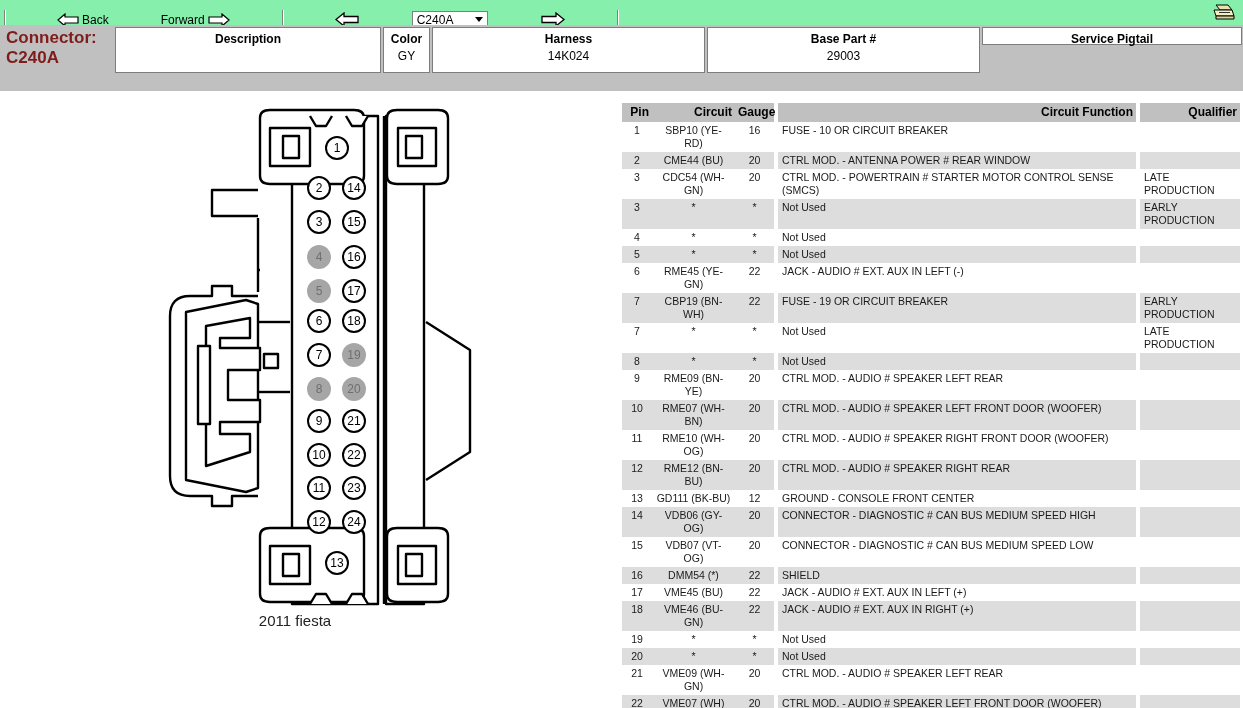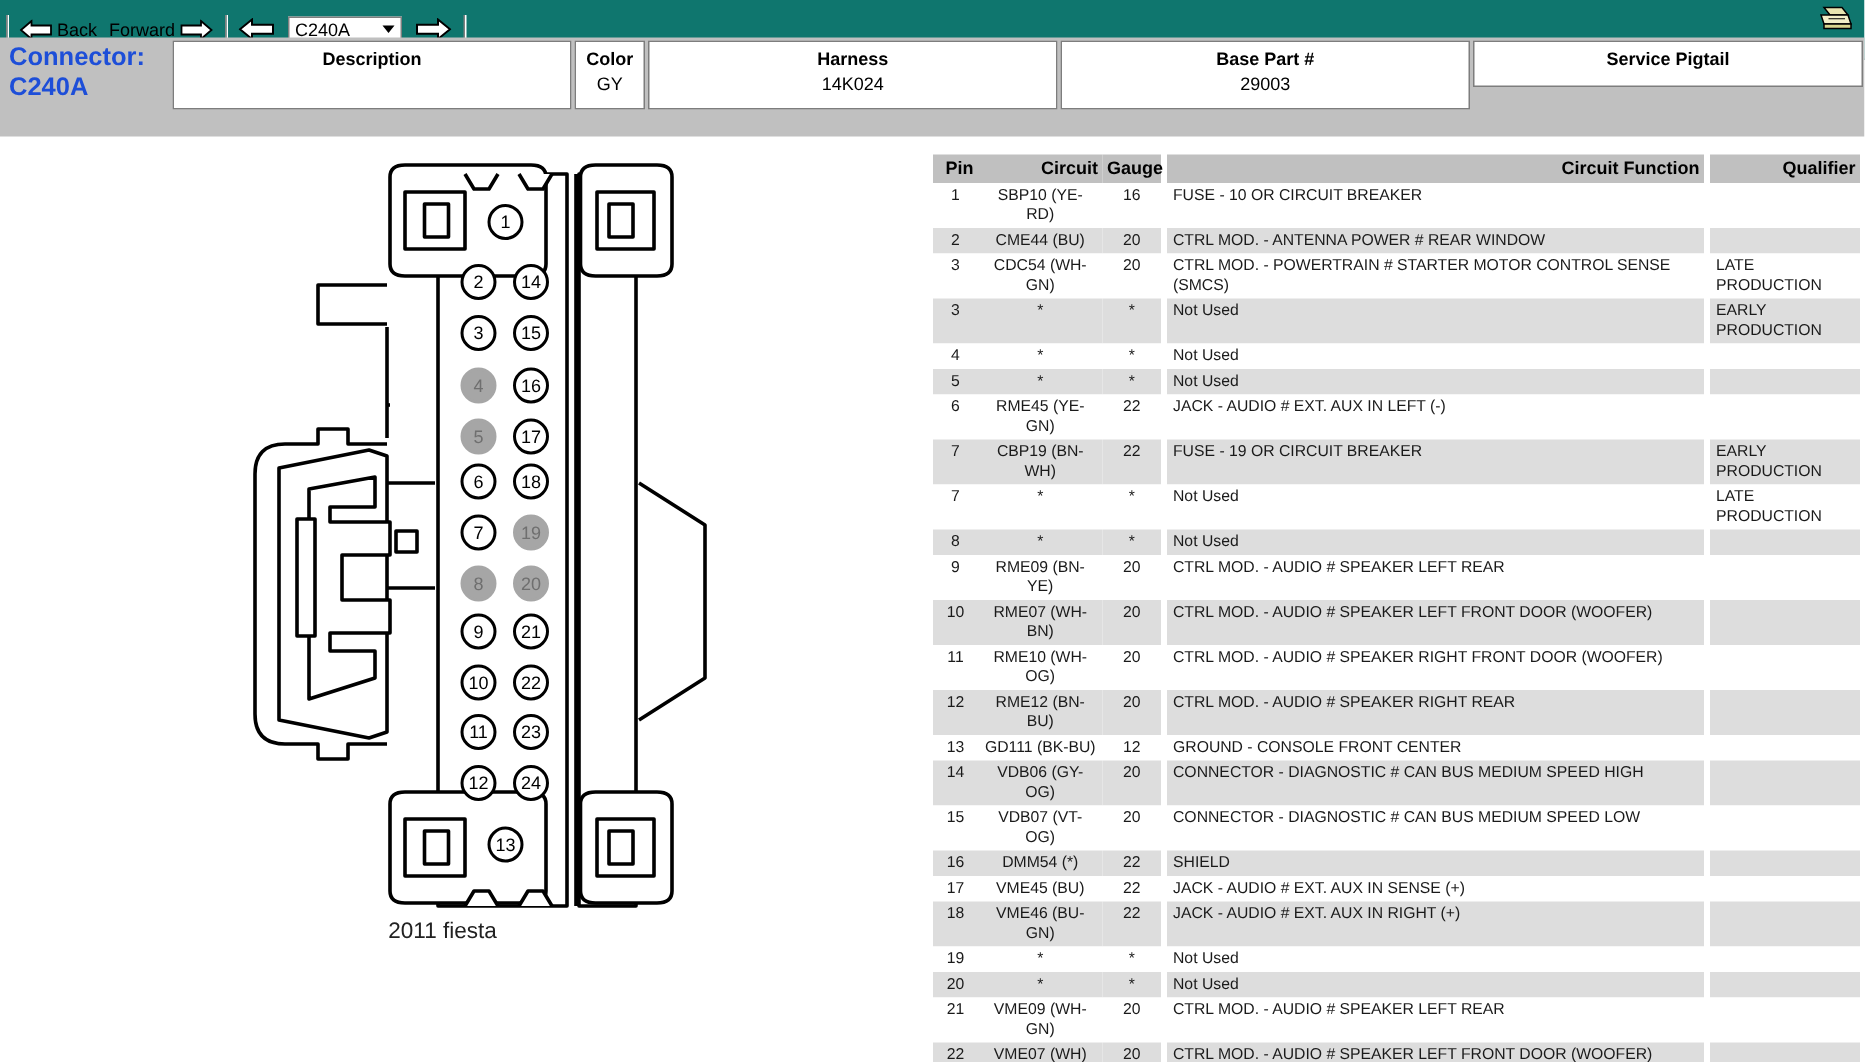--- a/index.html
+++ b/index.html
@@ -9,24 +9,24 @@
     font-family:"Liberation Sans", sans-serif;
     font-size:11px;
     color:#000;
     overflow:hidden;
     position:relative;
   }
 
   
   #toolbar{
     position:absolute;left:0;top:0;width:1243px;height:40px;
-    background:#0f766e;
+    background:#86efac;
     border-bottom:1px solid #9a9a9a;
     box-sizing:border-box;
-    display:flex;align-items:center;
+    display:flex;align-items:center;gap:44px;
   }
   .tb-sep{width:1px;height:20px;background:#808080;margin:0 4px;box-shadow:1px 0 0 #ffffff;}
   .tb-btn{
     display:flex;align-items:center;gap:3px;
     padding:0 4px;height:20px;cursor:pointer;
     font-size:12px;color:#000;white-space:nowrap;
   }
   .arrow-svg{display:block;}
   #navselect{
     width:76px;height:17px;
@@ -45,38 +45,38 @@
   #hdr{
     position:absolute;left:0;top:25px;width:1243px;height:51px;
     background:#c0c0c0;
     display:flex;align-items:stretch;
     box-sizing:border-box;
   }
   #hdr .connname{
     width:114px;flex:0 0 114px;
     padding:3px 6px 0 6px;box-sizing:border-box;
     font-weight:bold;font-size:17px;line-height:20px;
-    color:#1d4ed8;
+    color:#7f1d1d;
   }
   .hcell{
     background:#ffffff;
     border:1px solid #7d7d7d;
     margin:2px 1px 3px 1px;
     text-align:center;
     box-sizing:border-box;
     display:flex;flex-direction:column;justify-content:flex-start;
     padding-top:4px;
   }
   .hcell .ht{font-weight:bold;font-size:12px;line-height:15px;}
   .hcell .hv{font-size:12px;line-height:18px;font-weight:normal;}
   .hcell.desc{flex:0 0 266px;}
   .hcell.color{flex:0 0 47px;}
   .hcell.harness{flex:0 0 273px;}
   .hcell.basepart{flex:0 0 273px;}
-  .hcell.pigtail{flex:1 1 auto;height:31px;padding-top:4px;}
+  .hcell.pigtail{flex:1 1 auto;height:18px;padding-top:4px;}
 
   #hdr-band{position:absolute;left:0;top:76px;width:1243px;height:15px;background:#c0c0c0;}
   #diagram-wrap{position:absolute;left:150px;top:100px;width:440px;height:560px;}
   #caption{
     position:absolute;left:150px;top:612px;width:290px;
     text-align:center;font-size:15px;color:#222;
   }
 
   
   #tablewrap{position:absolute;left:622px;top:103px;width:618px;}
@@ -507,21 +507,21 @@
           <td class="gap"></td>
           <td class="fun">SHIELD</td>
           <td class="gap"></td>
           <td class="qua"></td>
         </tr>
         <tr class="norm">
           <td class="pin">17</td>
           <td class="cir">VME45 (BU)</td>
           <td class="gau">22</td>
           <td class="gap"></td>
-          <td class="fun">JACK - AUDIO # EXT. AUX IN SENSE (+)</td>
+          <td class="fun">JACK - AUDIO # EXT. AUX IN LEFT (+)</td>
           <td class="gap"></td>
           <td class="qua"></td>
         </tr>
         <tr class="alt">
           <td class="pin">18</td>
           <td class="cir">VME46 (BU-GN)</td>
           <td class="gau">22</td>
           <td class="gap"></td>
           <td class="fun">JACK - AUDIO # EXT. AUX IN RIGHT (+)</td>
           <td class="gap"></td>

